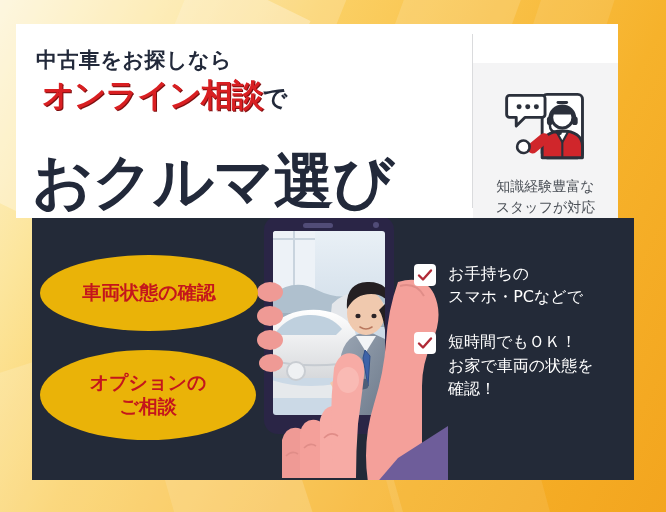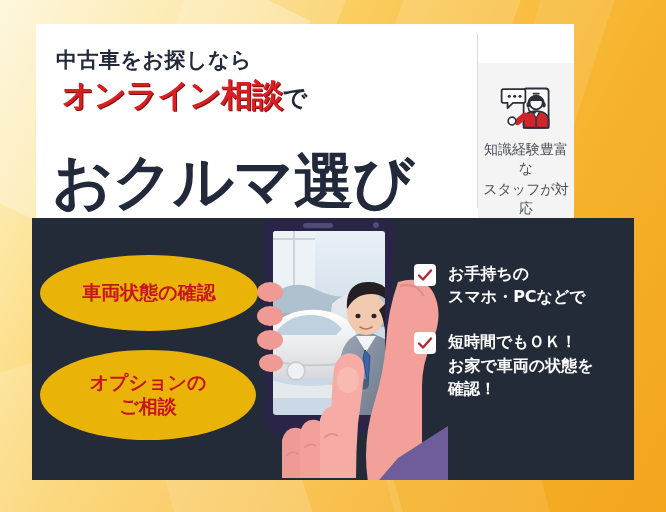--- a/index.html
+++ b/index.html
@@ -18,21 +18,21 @@
   .s1{top:-60px;left:-40px;width:300px;height:300px;background:rgba(255,255,255,.30);transform:rotate(26deg);}
   .s2{top:-110px;left:150px;width:150px;height:420px;background:rgba(255,255,255,.18);transform:rotate(22deg);}
   .s3{top:-90px;left:380px;width:110px;height:330px;background:rgba(255,255,255,.14);transform:rotate(20deg);}
   .s4{top:-80px;left:520px;width:70px;height:300px;background:rgba(255,255,255,.10);transform:rotate(18deg);}
   .s5{bottom:-150px;left:-60px;width:360px;height:320px;background:rgba(255,255,255,.16);transform:rotate(-18deg);}
   .s6{bottom:-170px;left:180px;width:220px;height:330px;background:rgba(255,255,255,.12);transform:rotate(-16deg);}
   .s7{bottom:-160px;left:400px;width:150px;height:300px;background:rgba(255,255,255,.09);transform:rotate(-15deg);}
 
   
   #headcard{
-    position:absolute;left:36px;top:24px;width:538px;height:194px;
+    position:absolute;left:16px;top:24px;width:602px;height:194px;
     background:#FFFFFF;display:flex;
   }
   #headline-area{
     position:relative;width:456px;height:100%;
     padding:0;box-sizing:border-box;
   }
   .l1{
     position:absolute;left:20px;top:22px;
     font-size:21px;font-weight:bold;color:#22293A;letter-spacing:.5px;
     font-family:"DejaVu Sans","Liberation Sans",sans-serif;
@@ -88,21 +88,21 @@
 
   
   #checklist{position:absolute;left:382px;top:44px;width:216px;}
   .check-row{display:flex;align-items:flex-start;margin-bottom:22px;}
   .cbox{
     width:22px;height:22px;background:#FFFFFF;border-radius:4px;
     flex:0 0 22px;margin-right:12px;margin-top:2px;position:relative;
   }
   .cbox svg{position:absolute;left:3px;top:3px;}
   .ctext{
-    color:#FFFFFF;font-size:16px;font-weight:bold;line-height:1.45;
+    color:#FFFFFF;font-size:16px;font-weight:normal;line-height:1.45;
     font-family:"DejaVu Sans","Liberation Sans",sans-serif;white-space:pre-line;
   }
 </style>
 </head>
 <body>
 
 <div id="banner">
 
   <div class="streak s1"></div>
   <div class="streak s2"></div>

